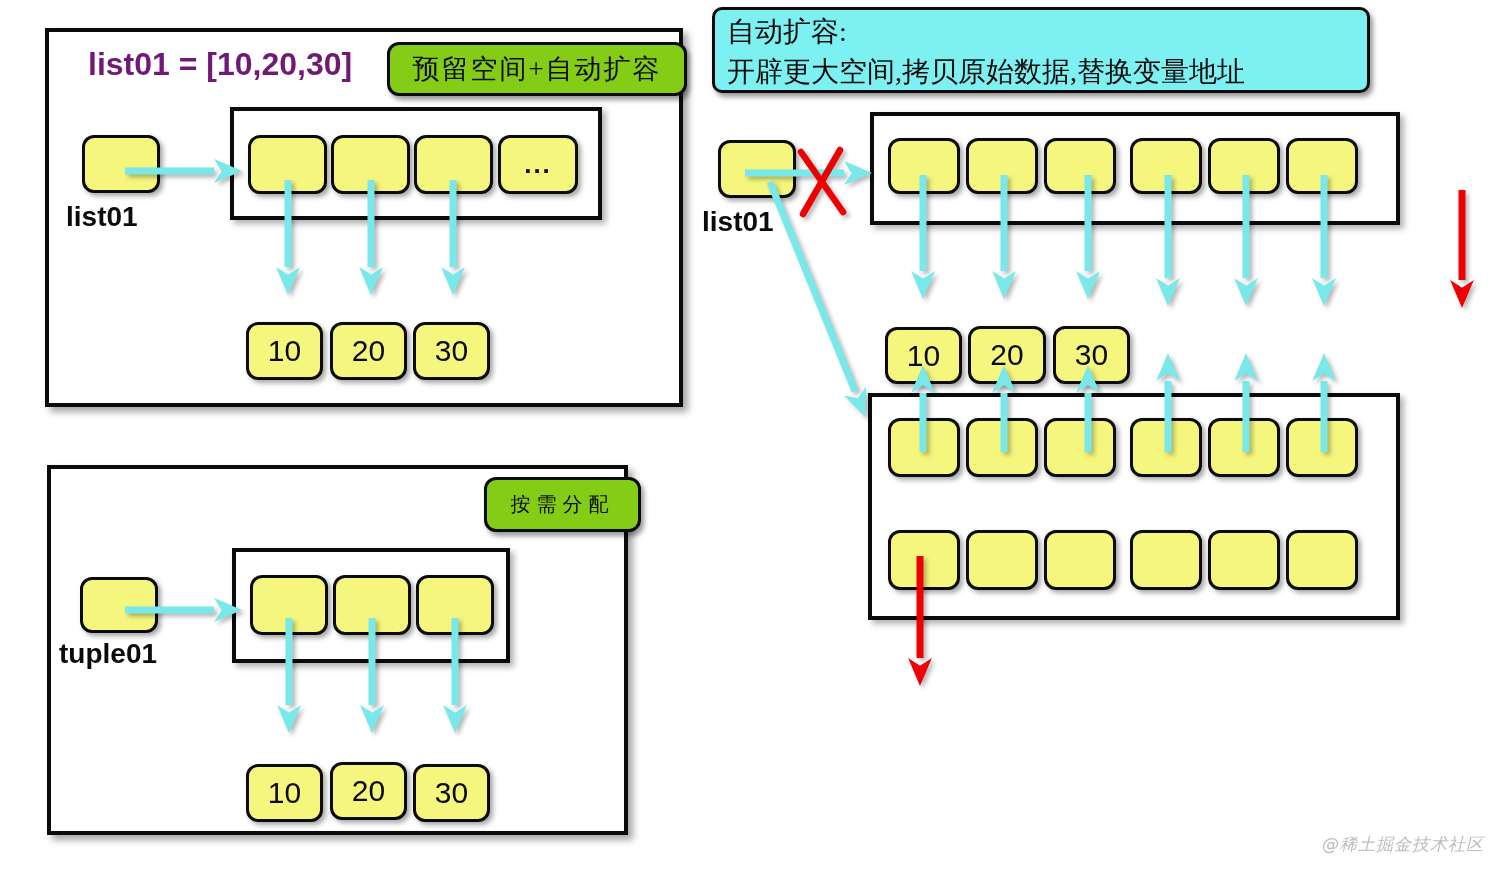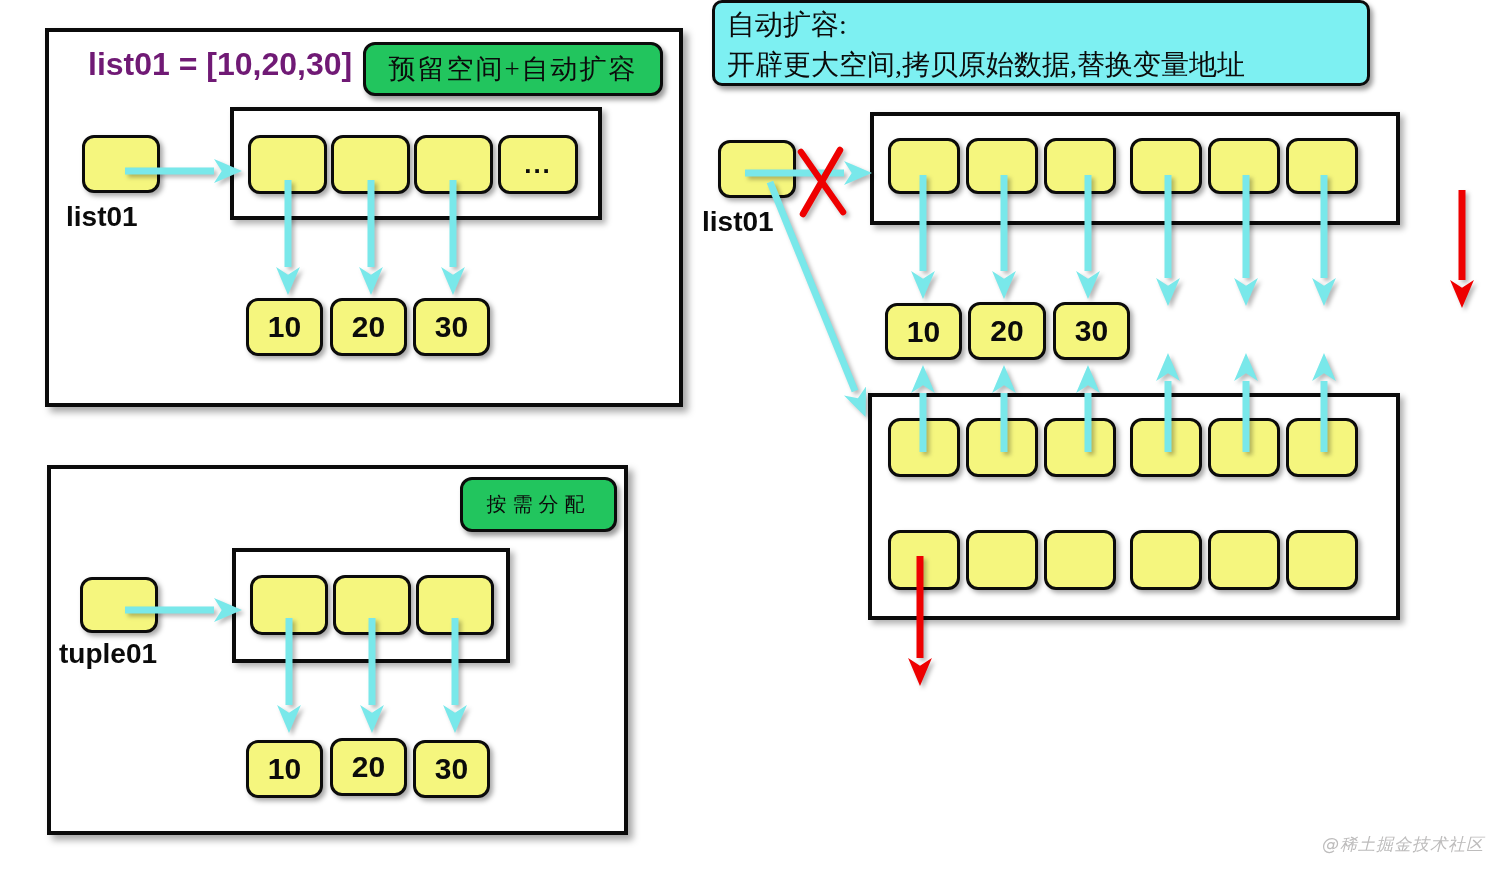--- a/index.html
+++ b/index.html
@@ -7,28 +7,28 @@
          font-family:"Liberation Sans","DejaVu Sans",sans-serif;}
   .panel{position:absolute;border:4px solid #0b0b0b;background:#fff;box-sizing:border-box;
          box-shadow:5px 5px 7px rgba(0,0,0,.35);}
   .container{position:absolute;border:4px solid #0b0b0b;background:#fff;box-sizing:border-box;
          box-shadow:4px 4px 6px rgba(0,0,0,.3);}
   .cell{position:absolute;background:#F5F67E;border:3px solid #0b0b0b;border-radius:12px;
          box-sizing:border-box;box-shadow:3px 3px 5px rgba(0,0,0,.35);}
   .valbox{position:absolute;background:#F5F67E;border:3px solid #0b0b0b;border-radius:12px;
          box-sizing:border-box;box-shadow:3px 3px 5px rgba(0,0,0,.35);
          display:flex;align-items:center;justify-content:center;
-         font-weight:bold;font-size:30px;color:#0b0b0b;}
+         font-weight:normal;font-size:30px;color:#0b0b0b;margin-top:24px;}
   .title{position:absolute;font-weight:bold;font-size:32px;color:#701a75;white-space:nowrap;}
   .varlabel{position:absolute;font-weight:bold;font-size:28px;color:#0b0b0b;text-align:left;}
-  .tag{position:absolute;background:#22c55e;border:3px solid #0b0b0b;border-radius:12px;
+  .tag{position:absolute;background:#84cc16;border:3px solid #0b0b0b;border-radius:12px;
          box-sizing:border-box;box-shadow:3px 4px 5px rgba(0,0,0,.4);
          display:flex;align-items:center;justify-content:center;
          font-family:"Liberation Serif","DejaVu Serif",serif;
-         font-size:27px;color:#0b0b0b;white-space:nowrap;}
+         font-size:27px;color:#0b0b0b;white-space:nowrap;margin-left:24px;}
   .tag.spread{letter-spacing:6px;font-size:20px;}
   .tag.tight{letter-spacing:2px;}
   .note{position:absolute;background:#7DF0F2;border:3px solid #0b0b0b;border-radius:10px;
          box-sizing:border-box;box-shadow:3px 4px 5px rgba(0,0,0,.4);
          font-family:"Liberation Serif","DejaVu Serif",serif;
          font-size:28px;line-height:40px;color:#0b0b0b;padding:2px 12px;white-space:nowrap;}
   .ellipsis{display:flex;align-items:center;justify-content:center;
          font-weight:bold;font-size:26px;color:#0b0b0b;letter-spacing:2px;}
   .watermark{position:absolute;color:#bdbcbc;font-size:17px;letter-spacing:1px;
          font-family:"DejaVu Sans","Liberation Sans",sans-serif;font-style:italic;}
@@ -65,21 +65,21 @@
   <div class="cell" style="left:333px;top:575px;width:78px;height:60px;"></div>
   <div class="cell" style="left:416px;top:575px;width:78px;height:60px;"></div>
 
   <div class="cell" style="left:80px;top:577px;width:78px;height:56px;"></div>
   <div class="varlabel" style="left:59px;top:638px;width:120px;">tuple01</div>
 
   <div class="valbox" style="left:246px;top:740px;width:77px;height:58px;">10</div>
   <div class="valbox" style="left:330px;top:738px;width:77px;height:58px;">20</div>
   <div class="valbox" style="left:413px;top:740px;width:77px;height:58px;">30</div>
 
-  <div class="note" style="left:712px;top:0;width:658px;height:86px;">
+  <div class="note" style="left:712px;top:7px;width:658px;height:86px;">
     <div>自动扩容:</div>
     <div>开辟更大空间,拷贝原始数据,替换变量地址</div>
   </div>
 
   <div class="cell" style="left:718px;top:140px;width:78px;height:58px;"></div>
   <div class="varlabel" style="left:702px;top:206px;width:110px;">list01</div>
 
   <div class="container" style="left:870px;top:112px;width:530px;height:113px;"></div>
   <div class="cell" style="left:888px;top:138px;width:72px;height:56px;"></div>
   <div class="cell" style="left:966px;top:138px;width:72px;height:56px;"></div>

